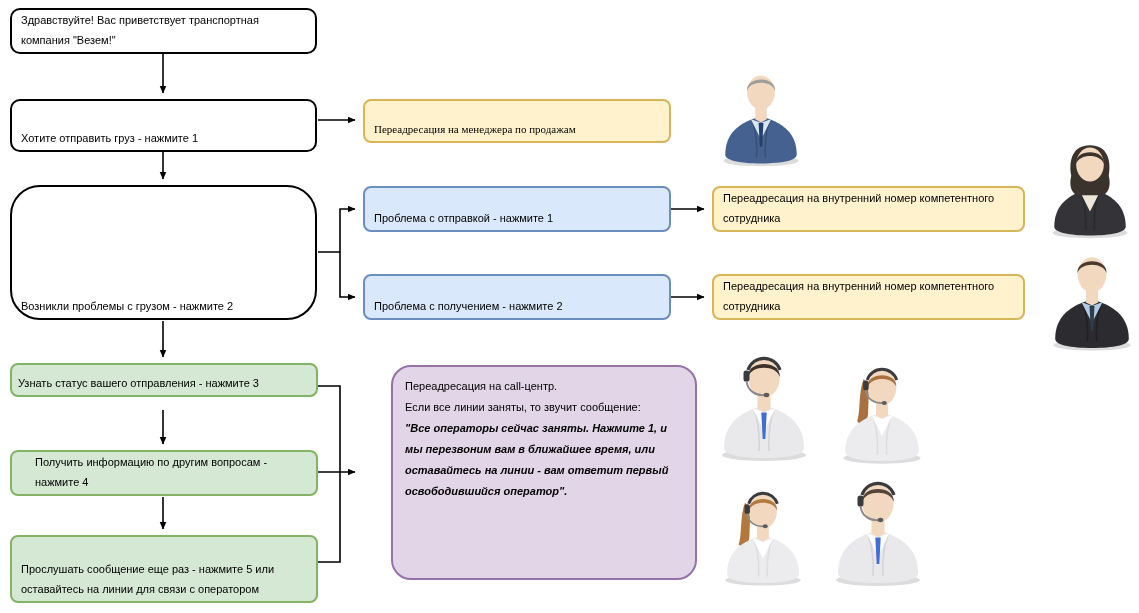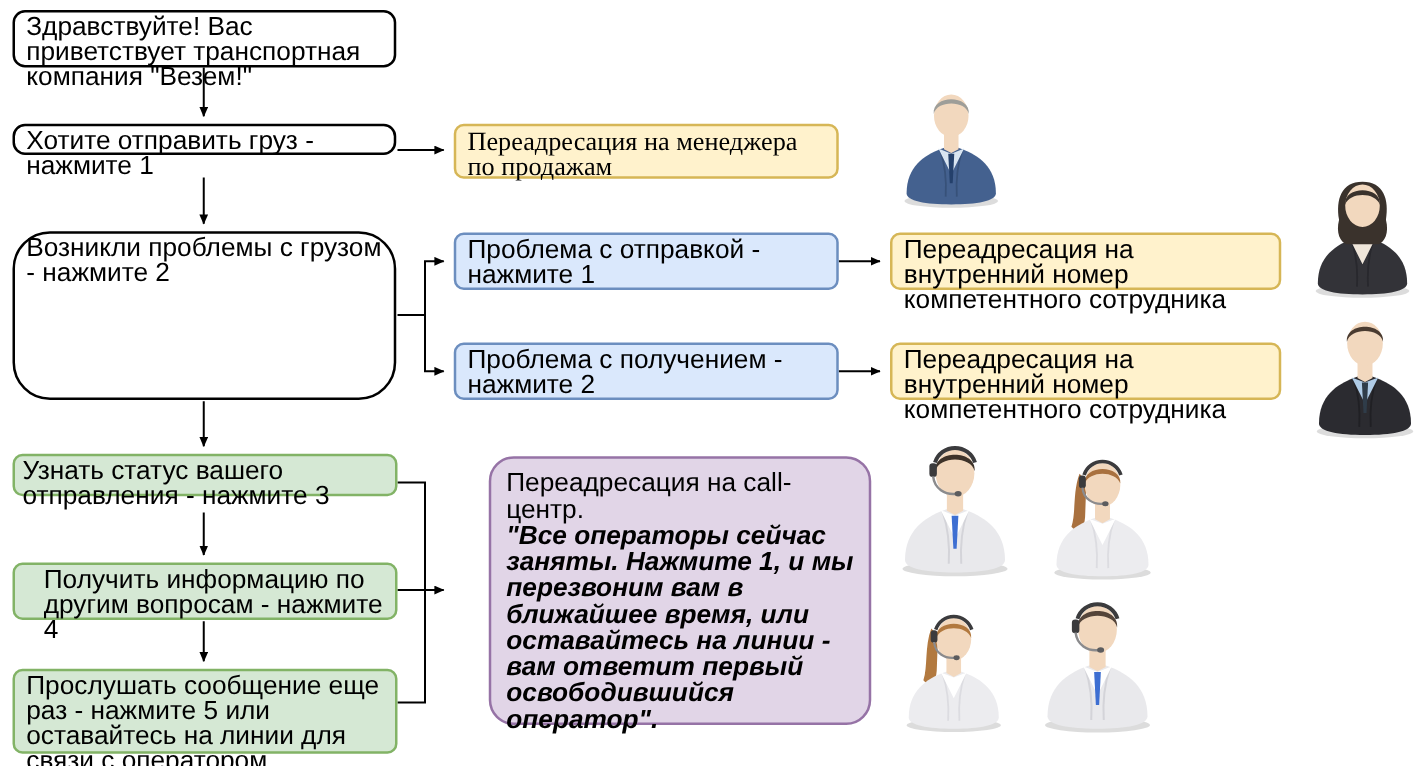--- a/index.html
+++ b/index.html
@@ -3,35 +3,35 @@
 <meta charset="utf-8">
 <style>
   html,body{margin:0;padding:0;background:#fff;}
   .canvas{
     position:relative;width:1139px;height:613px;background:#fff;overflow:hidden;
     font-family:"Liberation Sans","DejaVu Sans",sans-serif;
     color:var(--text,#000);
   }
   .connectors{position:absolute;left:0;top:0;width:1139px;height:613px;pointer-events:none;}
   .node{
-    position:absolute;box-sizing:border-box;display:flex;align-items:flex-start;
-    font-size:21px;line-height:20px;padding:2px 9px;background:#fff;
+    position:absolute;box-sizing:border-box;display:flex;align-items:flex-end;
+    font-size:11px;line-height:20px;padding:2px 9px;background:#fff;
   }
   .node span{display:block;}
   .plain{border:2.5px solid var(--plain-stroke);background:var(--plain-fill);border-radius:10px;}
   .yellow{border:2px solid var(--yellow-stroke);background:var(--yellow-fill);border-radius:8px;}
   .blue{border:2px solid var(--blue-stroke);background:var(--blue-fill);border-radius:8px;}
   .green{border:2px solid var(--green-stroke);background:var(--green-fill);border-radius:8px;}
   .purple{
     border:2.5px solid var(--purple-stroke);background:var(--purple-fill);border-radius:20px;
     display:block;padding:9px 12px;line-height:21px;margin-left:28px;
   }
   .purple .quote{font-style:italic;font-weight:bold;}
   .n-greeting{left:10px;top:8px;width:307px;height:46px;}
-  .n-send{left:10px;top:99px;width:307px;height:25px;}
+  .n-send{left:10px;top:99px;width:307px;height:53px;}
   .n-problems{left:10px;top:185px;width:307px;height:135px;border-radius:30px;}
   .n-y1{left:363px;top:99px;width:308px;height:44px;font-family:Liberation Serif, serif;}
   .n-b1{left:363px;top:186px;width:308px;height:46px;padding-right:14px;}
   .n-b2{left:363px;top:274px;width:308px;height:46px;padding-right:14px;}
   .n-y2{left:712px;top:186px;width:313px;height:46px;}
   .n-y3{left:712px;top:274px;width:313px;height:46px;}
   .n-g1{left:10px;top:363px;width:308px;height:34px;padding:2px 6px;}
   .n-g2{left:10px;top:450px;width:308px;height:46px;padding-left:23px;}
   .n-g3{left:10px;top:535px;width:308px;height:68px;}
   .n-purple{left:363px;top:365px;width:306px;height:215px;}
@@ -111,20 +111,21 @@
   <div class="node green n-g2">
     <span>Получить информацию по другим вопросам - нажмите 4</span>
   </div>
 
   <div class="node green n-g3">
     <span>Прослушать сообщение еще раз - нажмите 5 или оставайтесь на линии  для связи с оператором</span>
   </div>
 
   <div class="node purple n-purple">
     <span>Переадресация на call-центр.</span>
+    <span>Если все линии заняты, то звучит сообщение:</span>
     <span class="quote">"Все операторы сейчас заняты. Нажмите 1, и мы перезвоним вам в ближайшее время, или оставайтесь на линии - вам ответит первый освободившийся оператор".</span>
   </div>
 
   <div class="person p-manager">
       <svg viewBox="0 0 100 112" xmlns="http://www.w3.org/2000/svg" preserveAspectRatio="xMidYMid meet">
         <ellipse cx="50" cy="104" rx="42" ry="6" fill="#9a9a9a" opacity="0.35"></ellipse>
         <path d="M10,97 C10,73 26,63 40,57.5 L50,54 L60,57.5 C74,63 90,73 90,97 C90,104 73,107 50,107 C27,107 10,104 10,97 Z" fill="#44618F"></path>
         <path d="M40,58 C44,70 46,84 45,100 M60,58 C56,70 54,84 55,100" stroke="#2E4668" stroke-width="1.6" fill="none" opacity="0.55"></path>
         <path d="M38.5,57 L50,80 L61.5,57 L50,61.5 Z" fill="#D9E5F1"></path>
         <path d="M47.3,61.5 L52.7,61.5 L51.3,88 L48.7,88 Z" fill="#24406B"></path>

